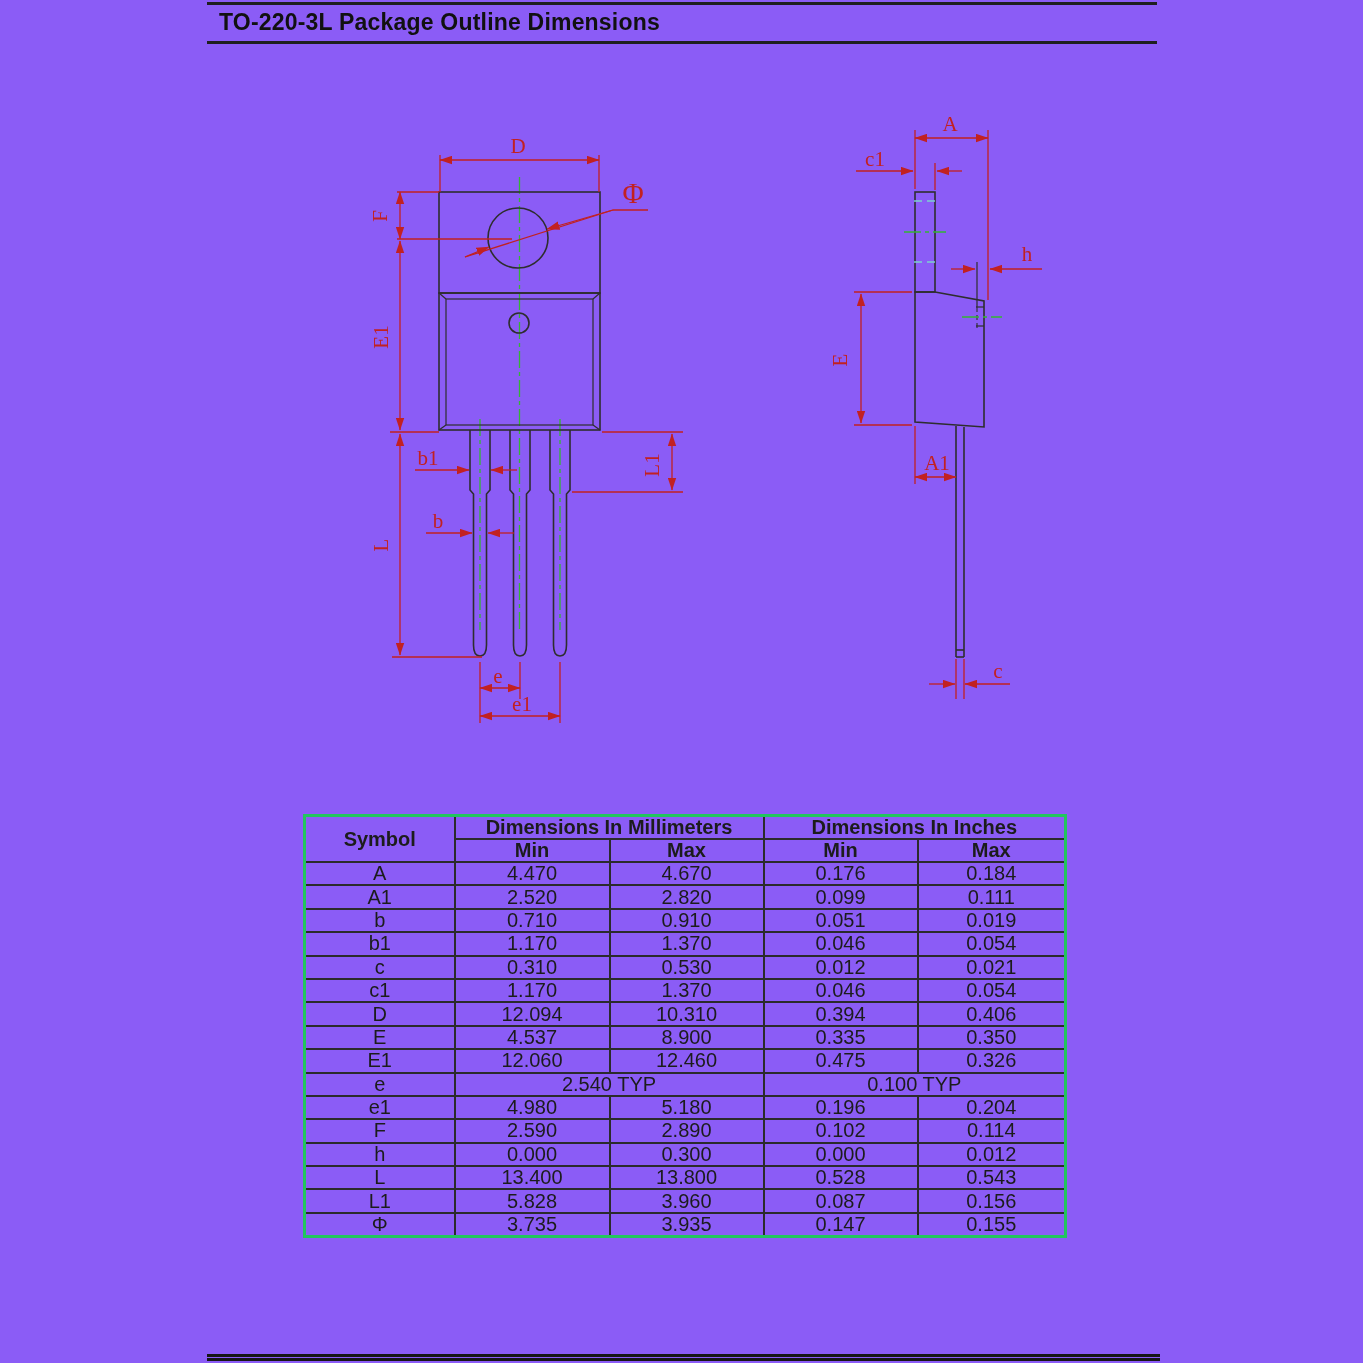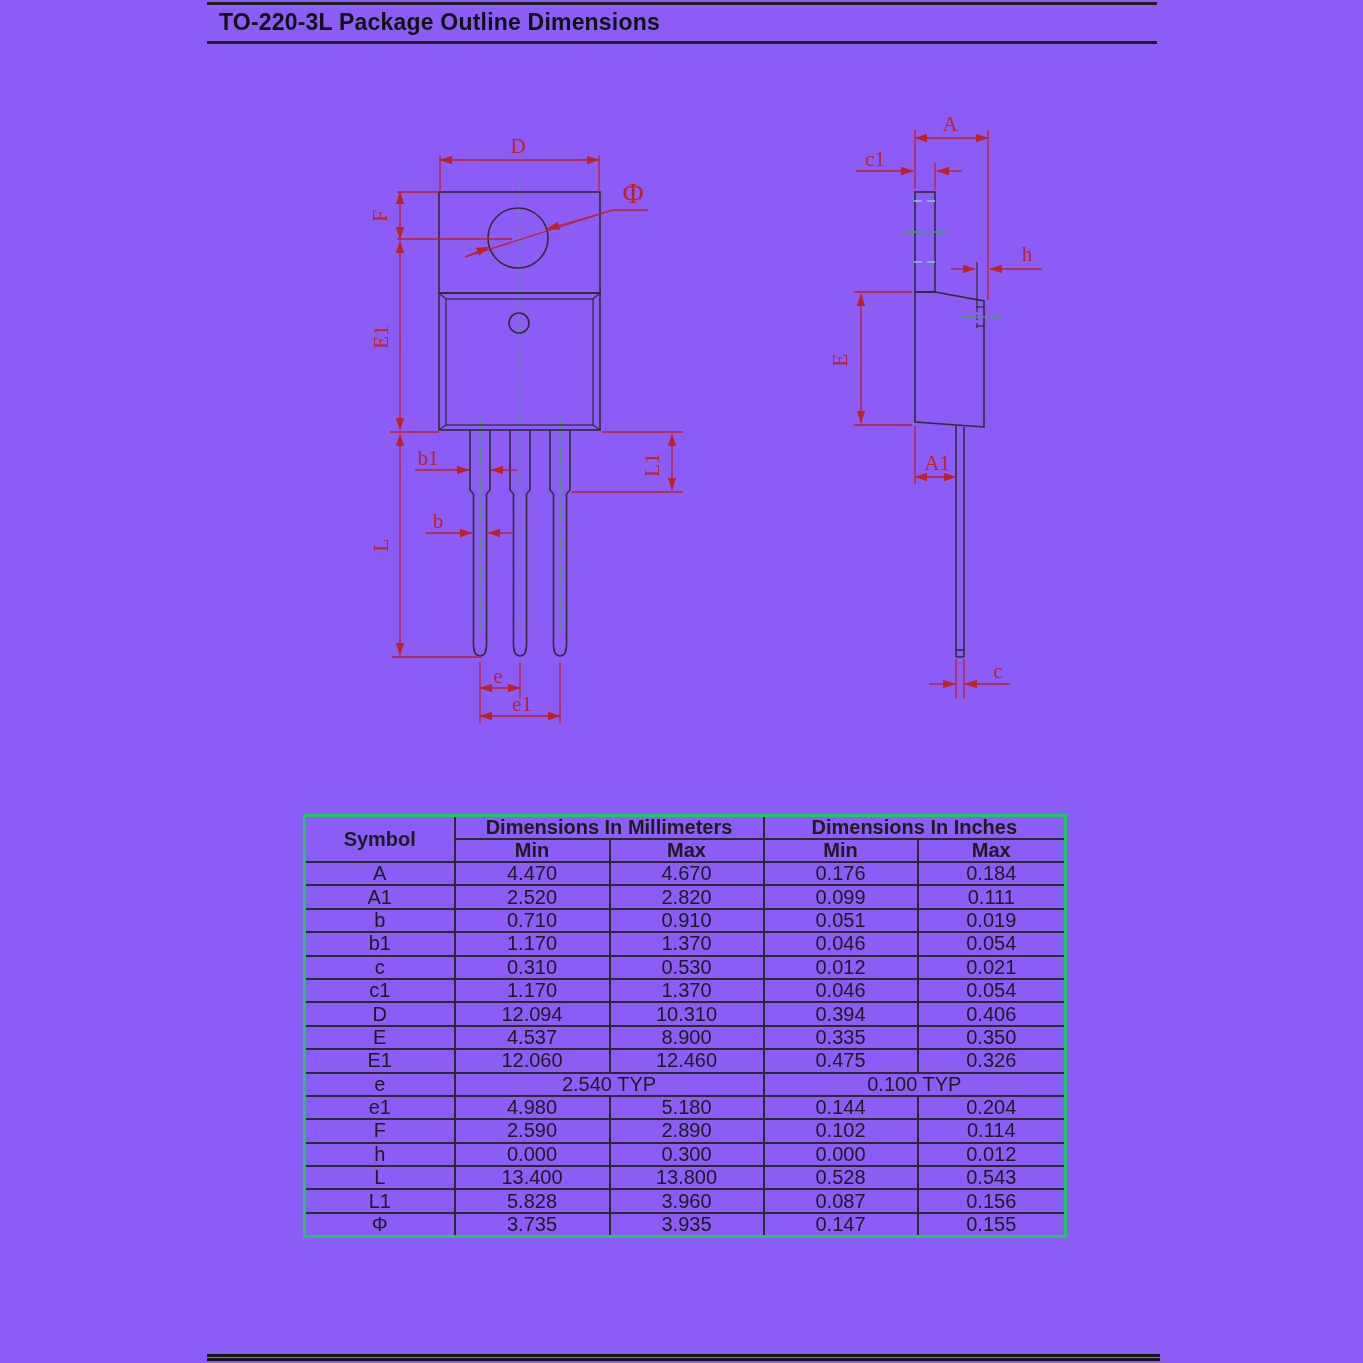--- a/index.html
+++ b/index.html
@@ -298,21 +298,21 @@
         </tr>
         <tr>
           <td colspan="1">e</td>
           <td colspan="2">2.540 TYP</td>
           <td colspan="2">0.100 TYP</td>
         </tr>
         <tr>
           <td colspan="1">e1</td>
           <td colspan="1">4.980</td>
           <td colspan="1">5.180</td>
-          <td colspan="1">0.144</td>
+          <td colspan="1">0.196</td>
           <td colspan="1">0.204</td>
         </tr>
         <tr>
           <td colspan="1">F</td>
           <td colspan="1">2.590</td>
           <td colspan="1">2.890</td>
           <td colspan="1">0.102</td>
           <td colspan="1">0.114</td>
         </tr>
         <tr>

